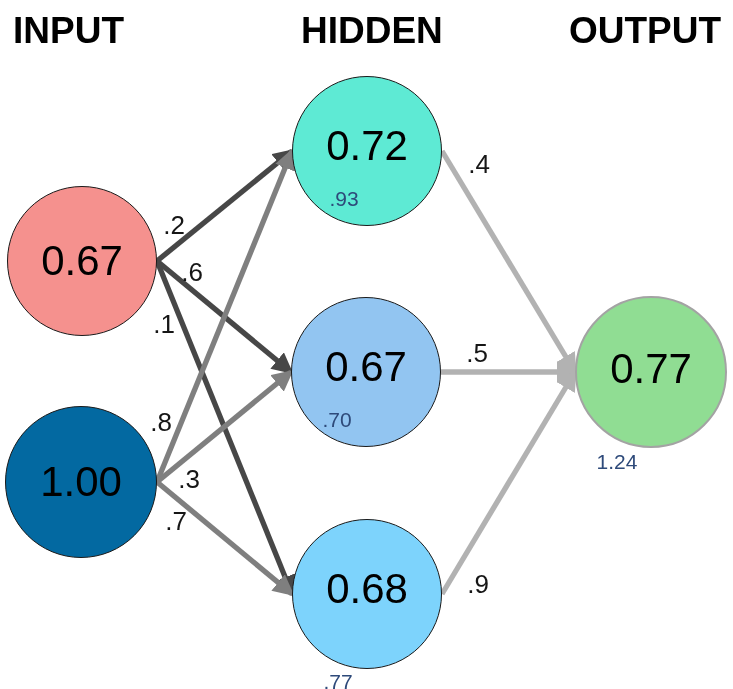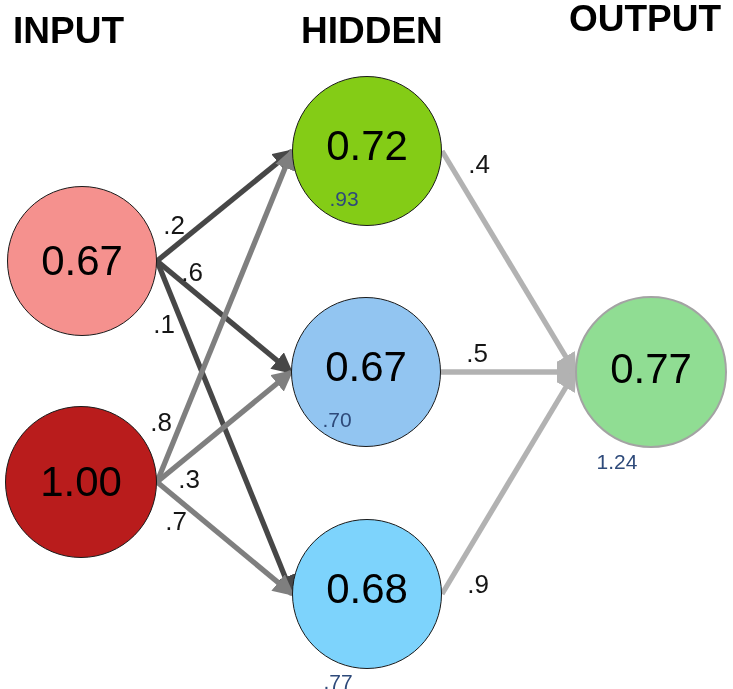--- a/index.html
+++ b/index.html
@@ -73,37 +73,37 @@
       <line x1="157" y1="261" x2="292" y2="594" stroke="#474747" stroke-width="5.3" marker-end="url(#arr0)"></line>
       <line x1="157" y1="482" x2="292" y2="151" stroke="#7f7f7f" stroke-width="5.3" marker-end="url(#arr1)"></line>
       <line x1="157" y1="482" x2="291" y2="372" stroke="#7f7f7f" stroke-width="5.3" marker-end="url(#arr1)"></line>
       <line x1="157" y1="482" x2="292" y2="594" stroke="#7f7f7f" stroke-width="5.3" marker-end="url(#arr1)"></line>
       <line x1="442" y1="151" x2="575" y2="372" stroke="#b2b2b2" stroke-width="5.3" marker-end="url(#arr2)"></line>
       <line x1="441" y1="372" x2="575" y2="372" stroke="#b2b2b2" stroke-width="5.3" marker-end="url(#arr2)"></line>
       <line x1="442" y1="594" x2="575" y2="372" stroke="#b2b2b2" stroke-width="5.3" marker-end="url(#arr2)"></line>
     </svg>
   <div class="layer-header" id="hdr1" style="left: 301px; top: 12px;">HIDDEN</div>
   <div class="layer-header" id="hdr0" style="left: 13px; top: 12px;">INPUT</div>
-  <div class="layer-header" id="hdr2" style="left: 569px; top: 0; text-align: right;">OUTPUT</div>
+  <div class="layer-header" id="hdr2" style="left: 569px; top: 12px; text-align: right;">OUTPUT</div>
 <div class="edge-label" style="left: 174px; top: 225px;">.2</div>
     <div class="edge-label" style="left: 192px; top: 272px;">.6</div>
     <div class="edge-label" style="left: 164px; top: 324px;">.1</div>
     <div class="edge-label" style="left: 161px; top: 422px;">.8</div>
     <div class="edge-label" style="left: 189px; top: 479px;">.3</div>
     <div class="edge-label" style="left: 176px; top: 521px;">.7</div>
     <div class="edge-label" style="left: 479px; top: 164px;">.4</div>
     <div class="edge-label" style="left: 477px; top: 353px;">.5</div>
     <div class="edge-label" style="left: 478px; top: 584px;">.9</div>
     <div class="node" style="left: 7px; top: 186px; width: 150px; height: 150px; background: rgb(245, 145, 142); border: 1.5px solid rgb(26, 26, 26);">
       <span class="value" style="top: 0px;">0.67</span>
     </div>
-    <div class="node" style="left: 5px; top: 406px; width: 152px; height: 152px; background: #b91c1c; border: 1.5px solid rgb(26, 26, 26);">
+    <div class="node" style="left: 5px; top: 406px; width: 152px; height: 152px; background: #0369a1; border: 1.5px solid rgb(26, 26, 26);">
       <span class="value" style="top: 0px;">1.00</span>
     </div>
-    <div class="node" style="left: 292px; top: 76px; width: 150px; height: 150px; background: #84cc16; border: 1.5px solid rgb(26, 26, 26);">
+    <div class="node" style="left: 292px; top: 76px; width: 150px; height: 150px; background: #5eead4; border: 1.5px solid rgb(26, 26, 26);">
       <span class="value" style="top: -5px;">0.72</span>
       <span class="sublabel" style="left: 51px; top: 121px;">.93</span>
     </div>
     <div class="node" style="left: 291px; top: 297px; width: 150px; height: 150px; background: rgb(146, 197, 241); border: 1.5px solid rgb(26, 26, 26);">
       <span class="value" style="top: -5px;">0.67</span>
       <span class="sublabel" style="left: 45px; top: 121px;">.70</span>
     </div>
     <div class="node" style="left: 292px; top: 519px; width: 150px; height: 150px; background: #7dd3fc; border: 1.5px solid rgb(26, 26, 26);">
       <span class="value" style="top: -5px;">0.68</span>
       <span class="sublabel" style="left: 45px; top: 121px; margin-top: 40px;">.77</span>

